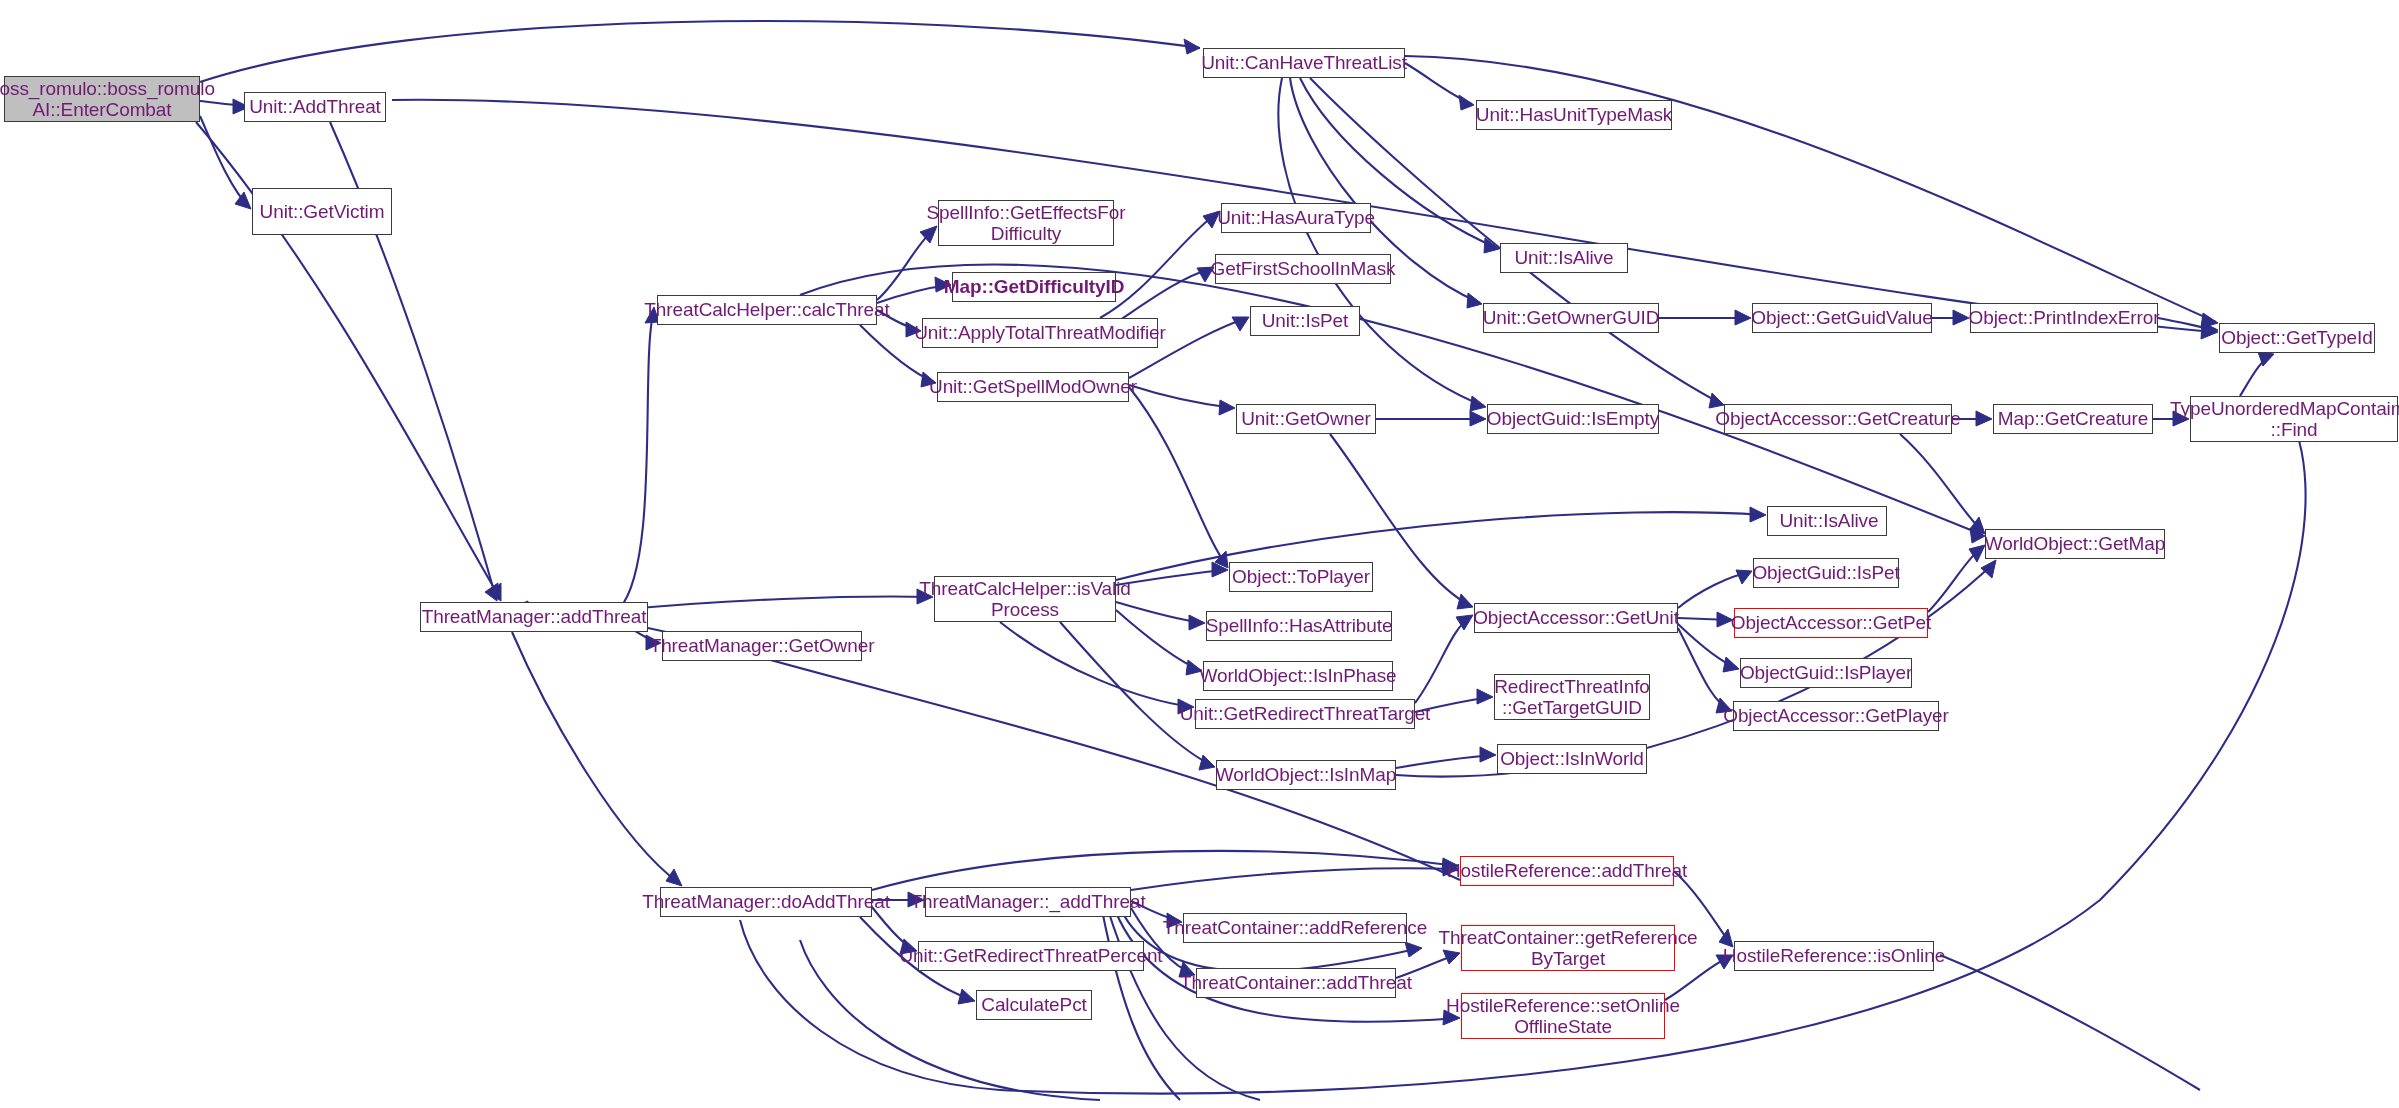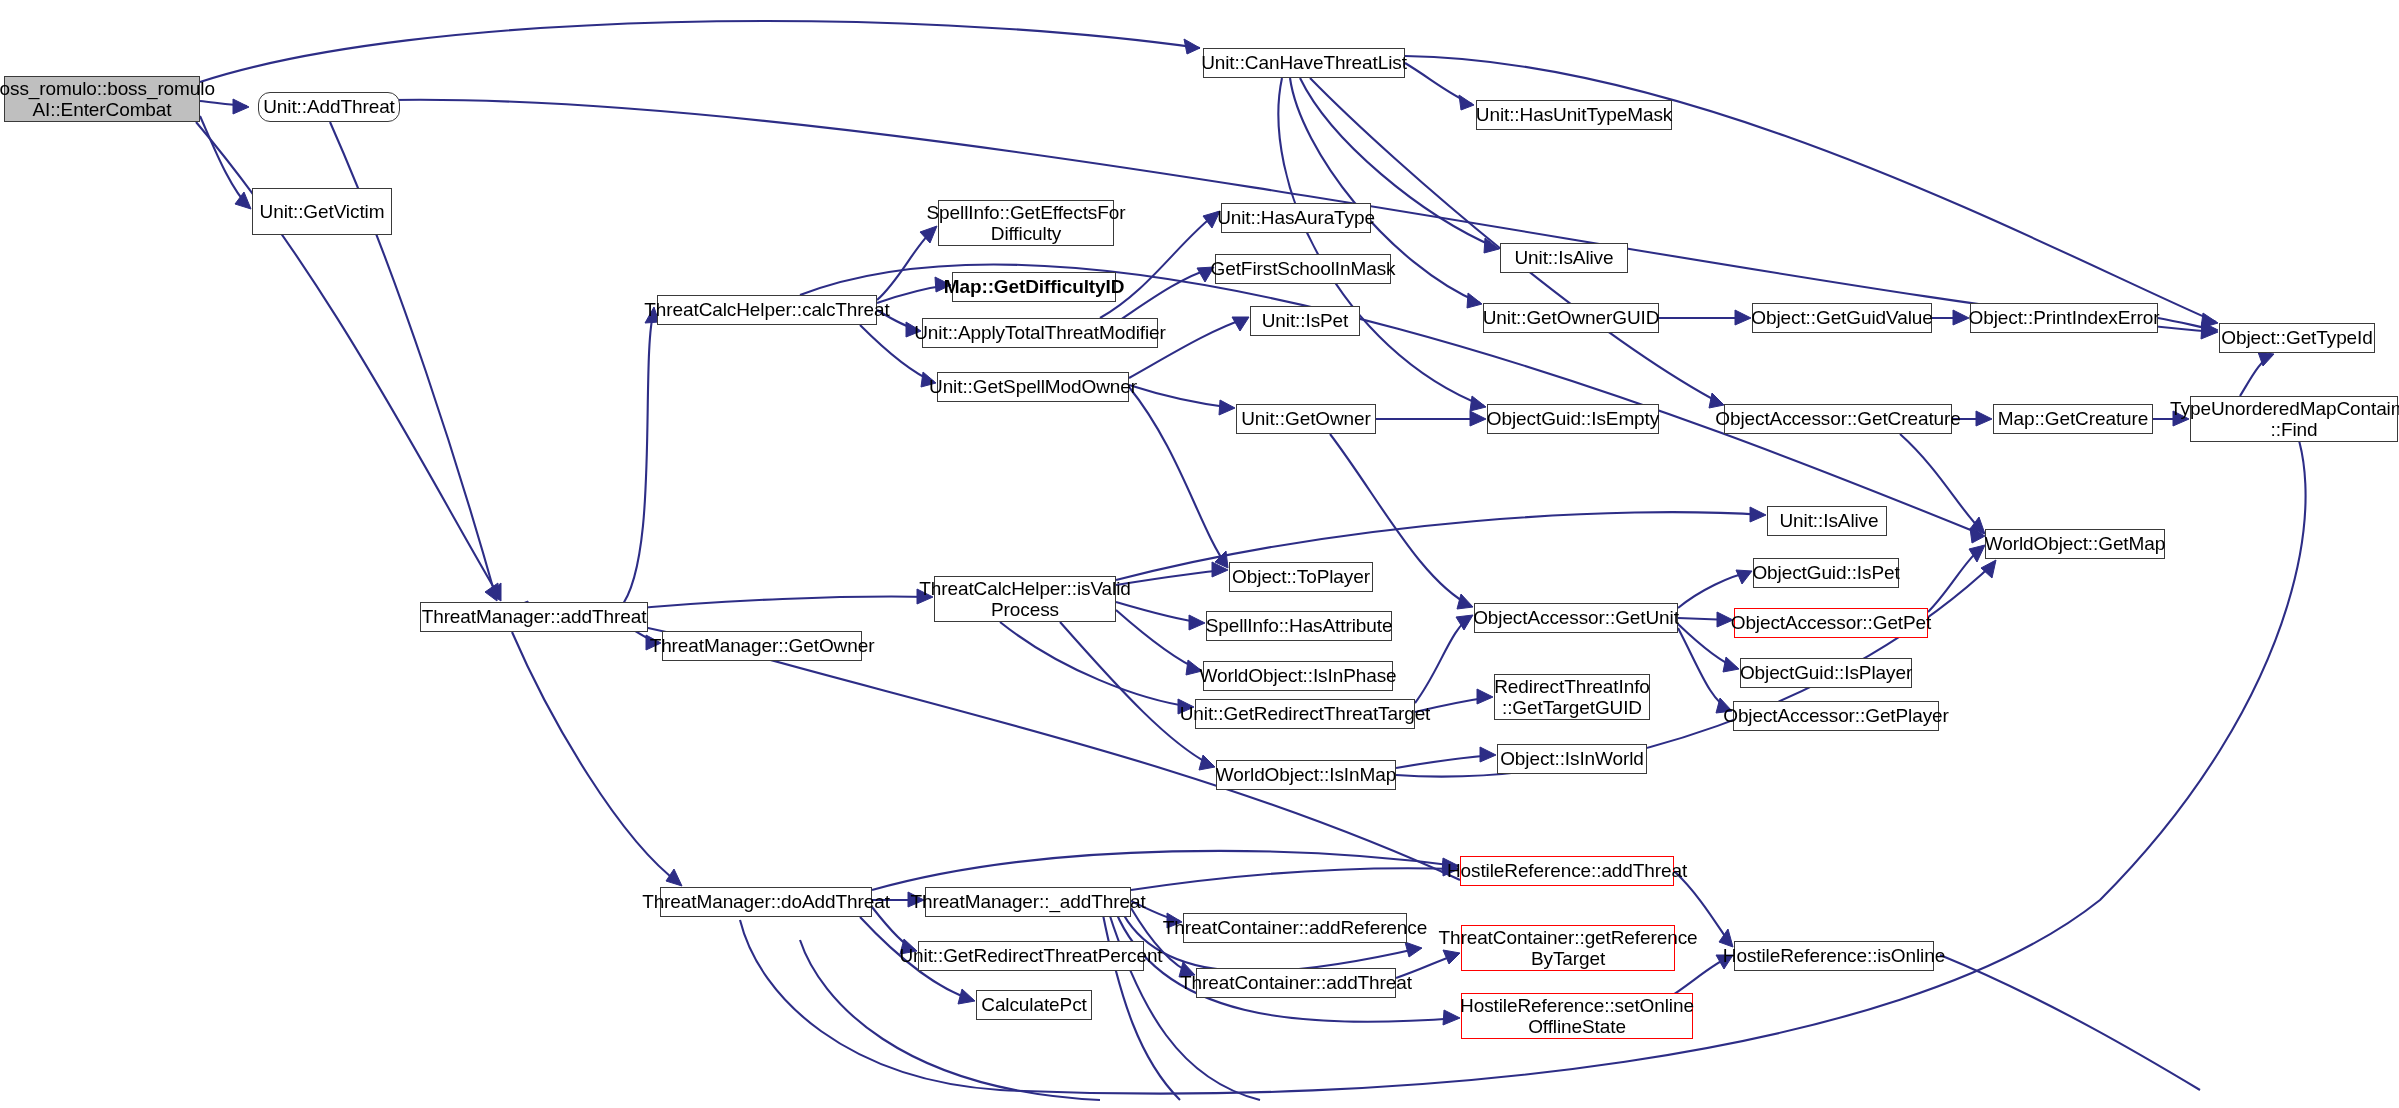--- a/index.html
+++ b/index.html
@@ -35,21 +35,21 @@
   }
   .node {
     position: absolute;
     box-sizing: border-box;
     display: flex;
     align-items: center;
     justify-content: center;
     text-align: center;
     background: #ffffff;
     border: 1.6px solid #3a3a3a;
-    color: #000000;
+    color: #701a75;
     font-size: 19px;
     line-height: 1.12;
     letter-spacing: -0.1px;
     white-space: pre-line;
     padding: 0 5px;
   }
   .node.root {
     background: #bfbfbf;
     border: 1.6px solid #3a3a3a;
   }
@@ -258,21 +258,21 @@
       <polygon class="arrowhead" points="512,607 528,616 528,601"></polygon>
       <path d="M1940,955 C2050,1000 2150,1060 2200,1090"></path>
       <path d="M1100,1100 C900,1090 820,1000 800,940"></path>
       <path d="M2280,400 C2340,480 2300,700 2100,900 C1900,1060 1400,1108 1000,1090 C850,1080 760,1000 740,920"></path>
     </g>
   </svg>
 
   <div class="nodes-layer">
       <div class="node root" style="left: 4px; top: 76px; width: 196px; height: 46px;">boss_romulo::boss_romulo
 AI::EnterCombat</div>
-      <div class="node" style="left: 258px; top: 92px; width: 142px; height: 30px; border-radius: 12px;">Unit::AddThreat</div>
+      <div class="node" style="left: 244px; top: 92px; width: 142px; height: 30px;">Unit::AddThreat</div>
       <div class="node" style="left: 252px; top: 188px; width: 140px; height: 47px;">Unit::GetVictim</div>
       <div class="node" style="left: 1203px; top: 48px; width: 202px; height: 30px;">Unit::CanHaveThreatList</div>
       <div class="node" style="left: 1476px; top: 100px; width: 196px; height: 30px;">Unit::HasUnitTypeMask</div>
       <div class="node" style="left: 938px; top: 200px; width: 176px; height: 46px;">SpellInfo::GetEffectsFor
 Difficulty</div>
       <div class="node" style="left: 1221px; top: 203px; width: 150px; height: 30px;">Unit::HasAuraType</div>
       <div class="node" style="left: 952px; top: 272px; width: 164px; height: 30px; font-weight: bold;">Map::GetDifficultyID</div>
       <div class="node" style="left: 1215px; top: 254px; width: 176px; height: 30px;">GetFirstSchoolInMask</div>
       <div class="node" style="left: 1500px; top: 243px; width: 128px; height: 30px;">Unit::IsAlive</div>
       <div class="node" style="left: 657px; top: 295px; width: 220px; height: 30px;">ThreatCalcHelper::calcThreat</div>
@@ -310,18 +310,18 @@
       <div class="node" style="left: 1216px; top: 760px; width: 180px; height: 30px;">WorldObject::IsInMap</div>
       <div class="node" style="left: 660px; top: 887px; width: 212px; height: 30px;">ThreatManager::doAddThreat</div>
       <div class="node" style="left: 925px; top: 887px; width: 206px; height: 30px;">ThreatManager::_addThreat</div>
       <div class="node red" style="left: 1460px; top: 856px; width: 214px; height: 30px;">HostileReference::addThreat</div>
       <div class="node" style="left: 1183px; top: 913px; width: 224px; height: 30px;">ThreatContainer::addReference</div>
       <div class="node red" style="left: 1461px; top: 925px; width: 214px; height: 46px;">ThreatContainer::getReference
 ByTarget</div>
       <div class="node" style="left: 1734px; top: 941px; width: 200px; height: 30px;">HostileReference::isOnline</div>
       <div class="node" style="left: 918px; top: 941px; width: 226px; height: 30px;">Unit::GetRedirectThreatPercent</div>
       <div class="node" style="left: 1196px; top: 968px; width: 200px; height: 30px;">ThreatContainer::addThreat</div>
-      <div class="node red" style="left: 1461px; top: 993px; width: 232px; height: 46px;">HostileReference::setOnline
+      <div class="node red" style="left: 1461px; top: 993px; width: 204px; height: 46px;">HostileReference::setOnline
 OfflineState</div>
       <div class="node" style="left: 976px; top: 990px; width: 116px; height: 30px;">CalculatePct</div>
     </div>
 
 </div>
 
 </body></html>

